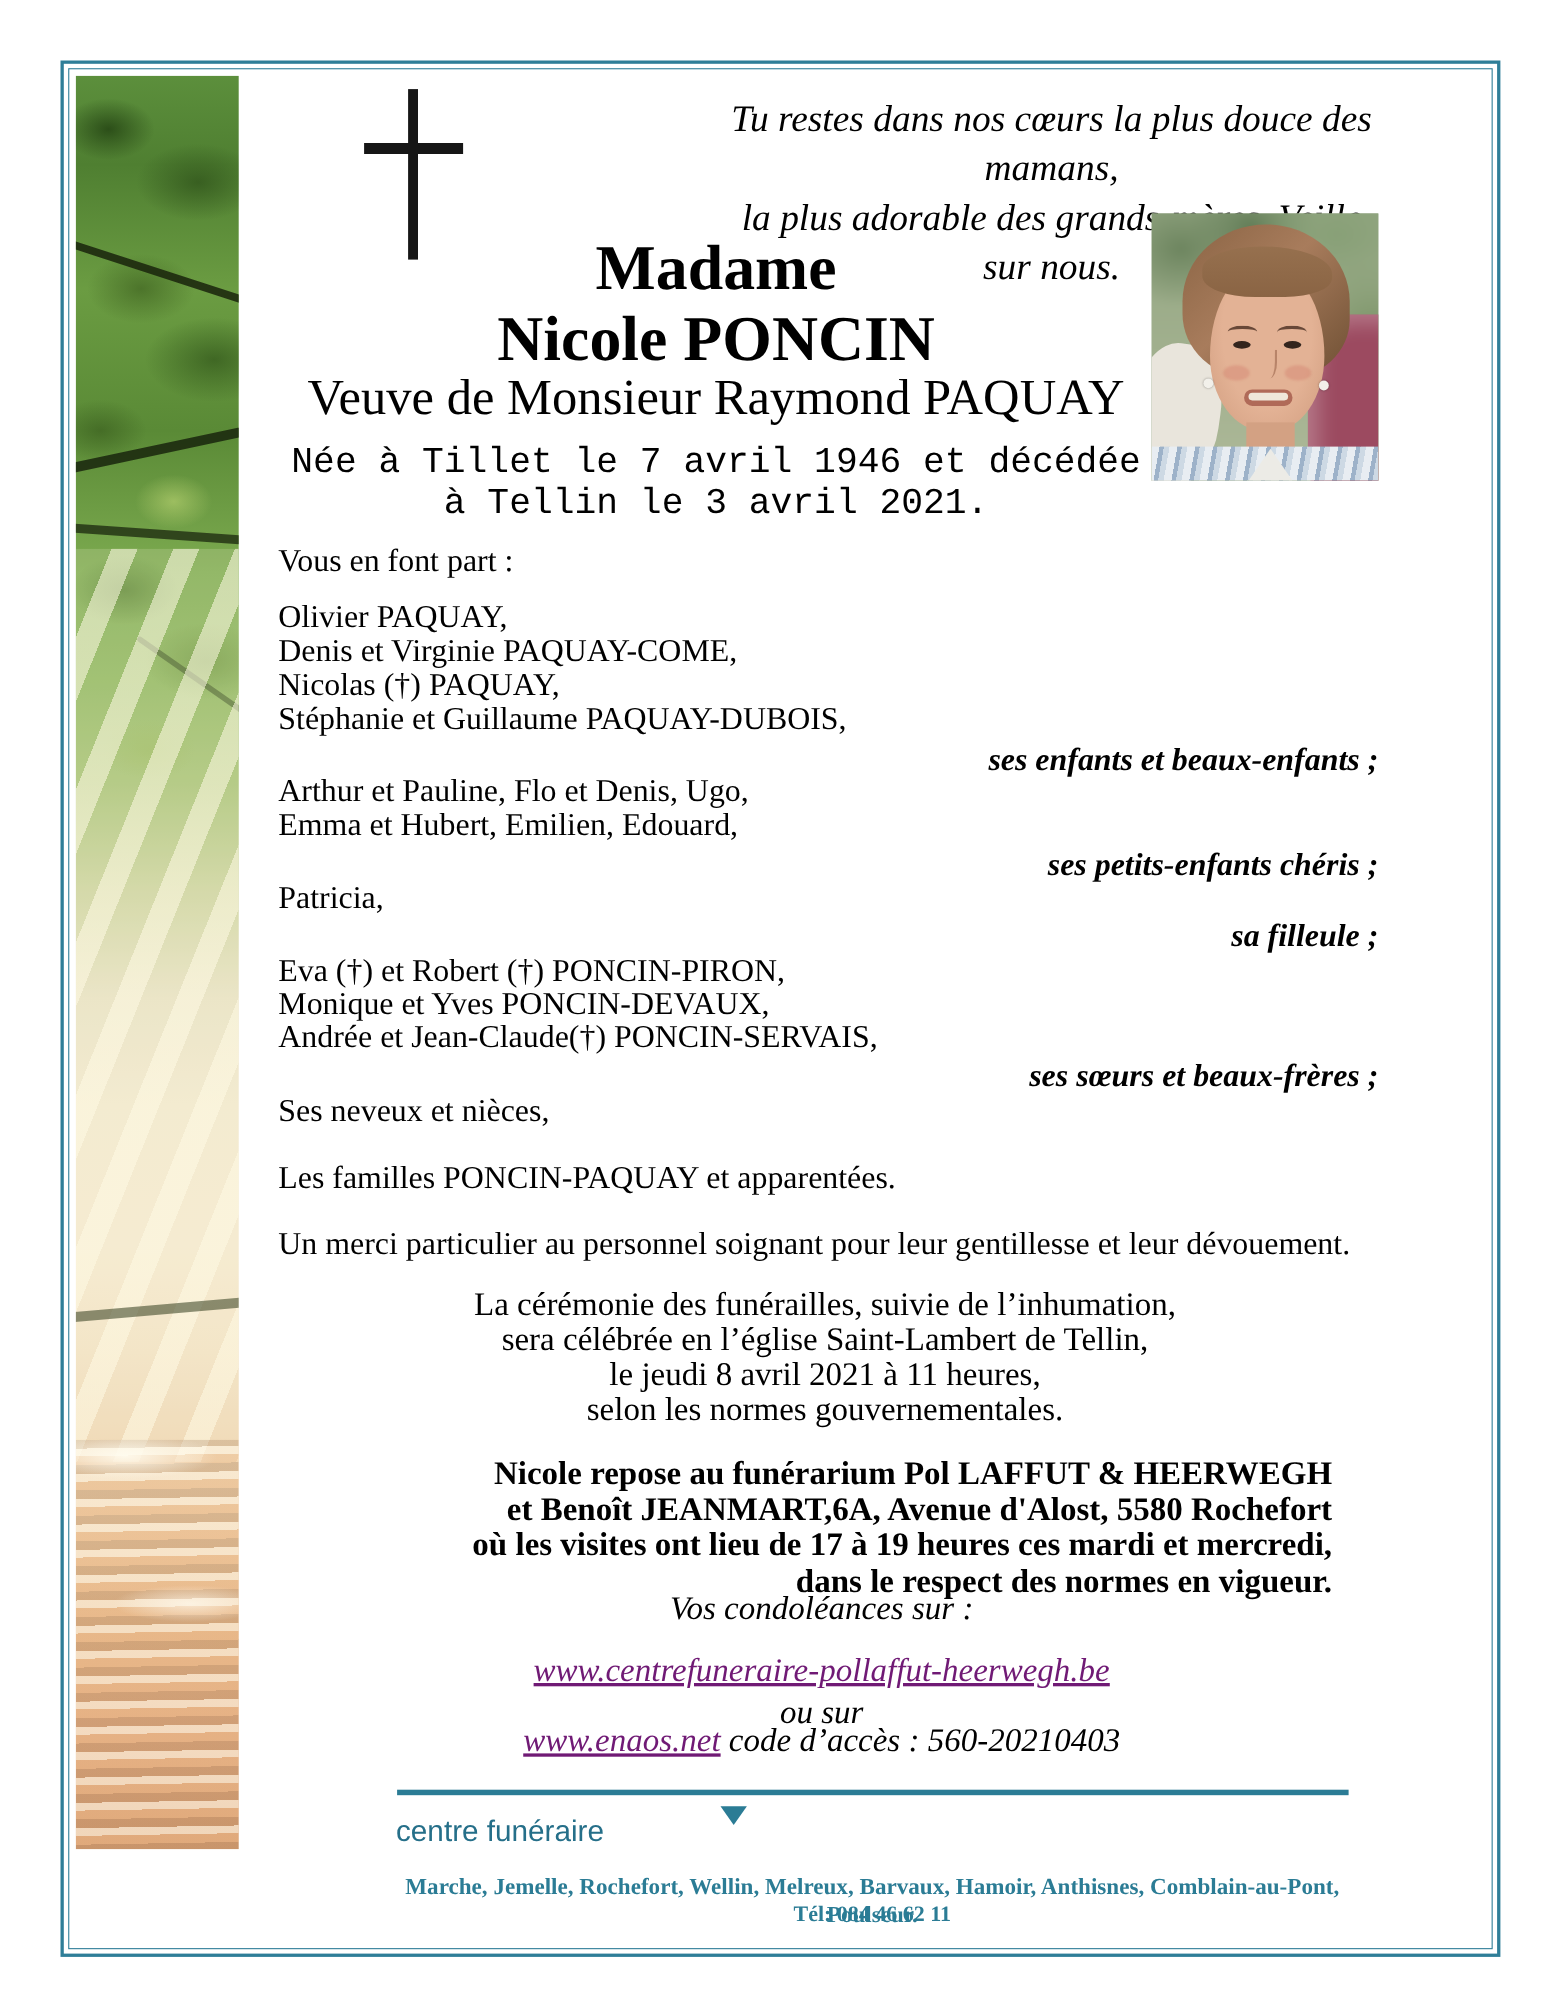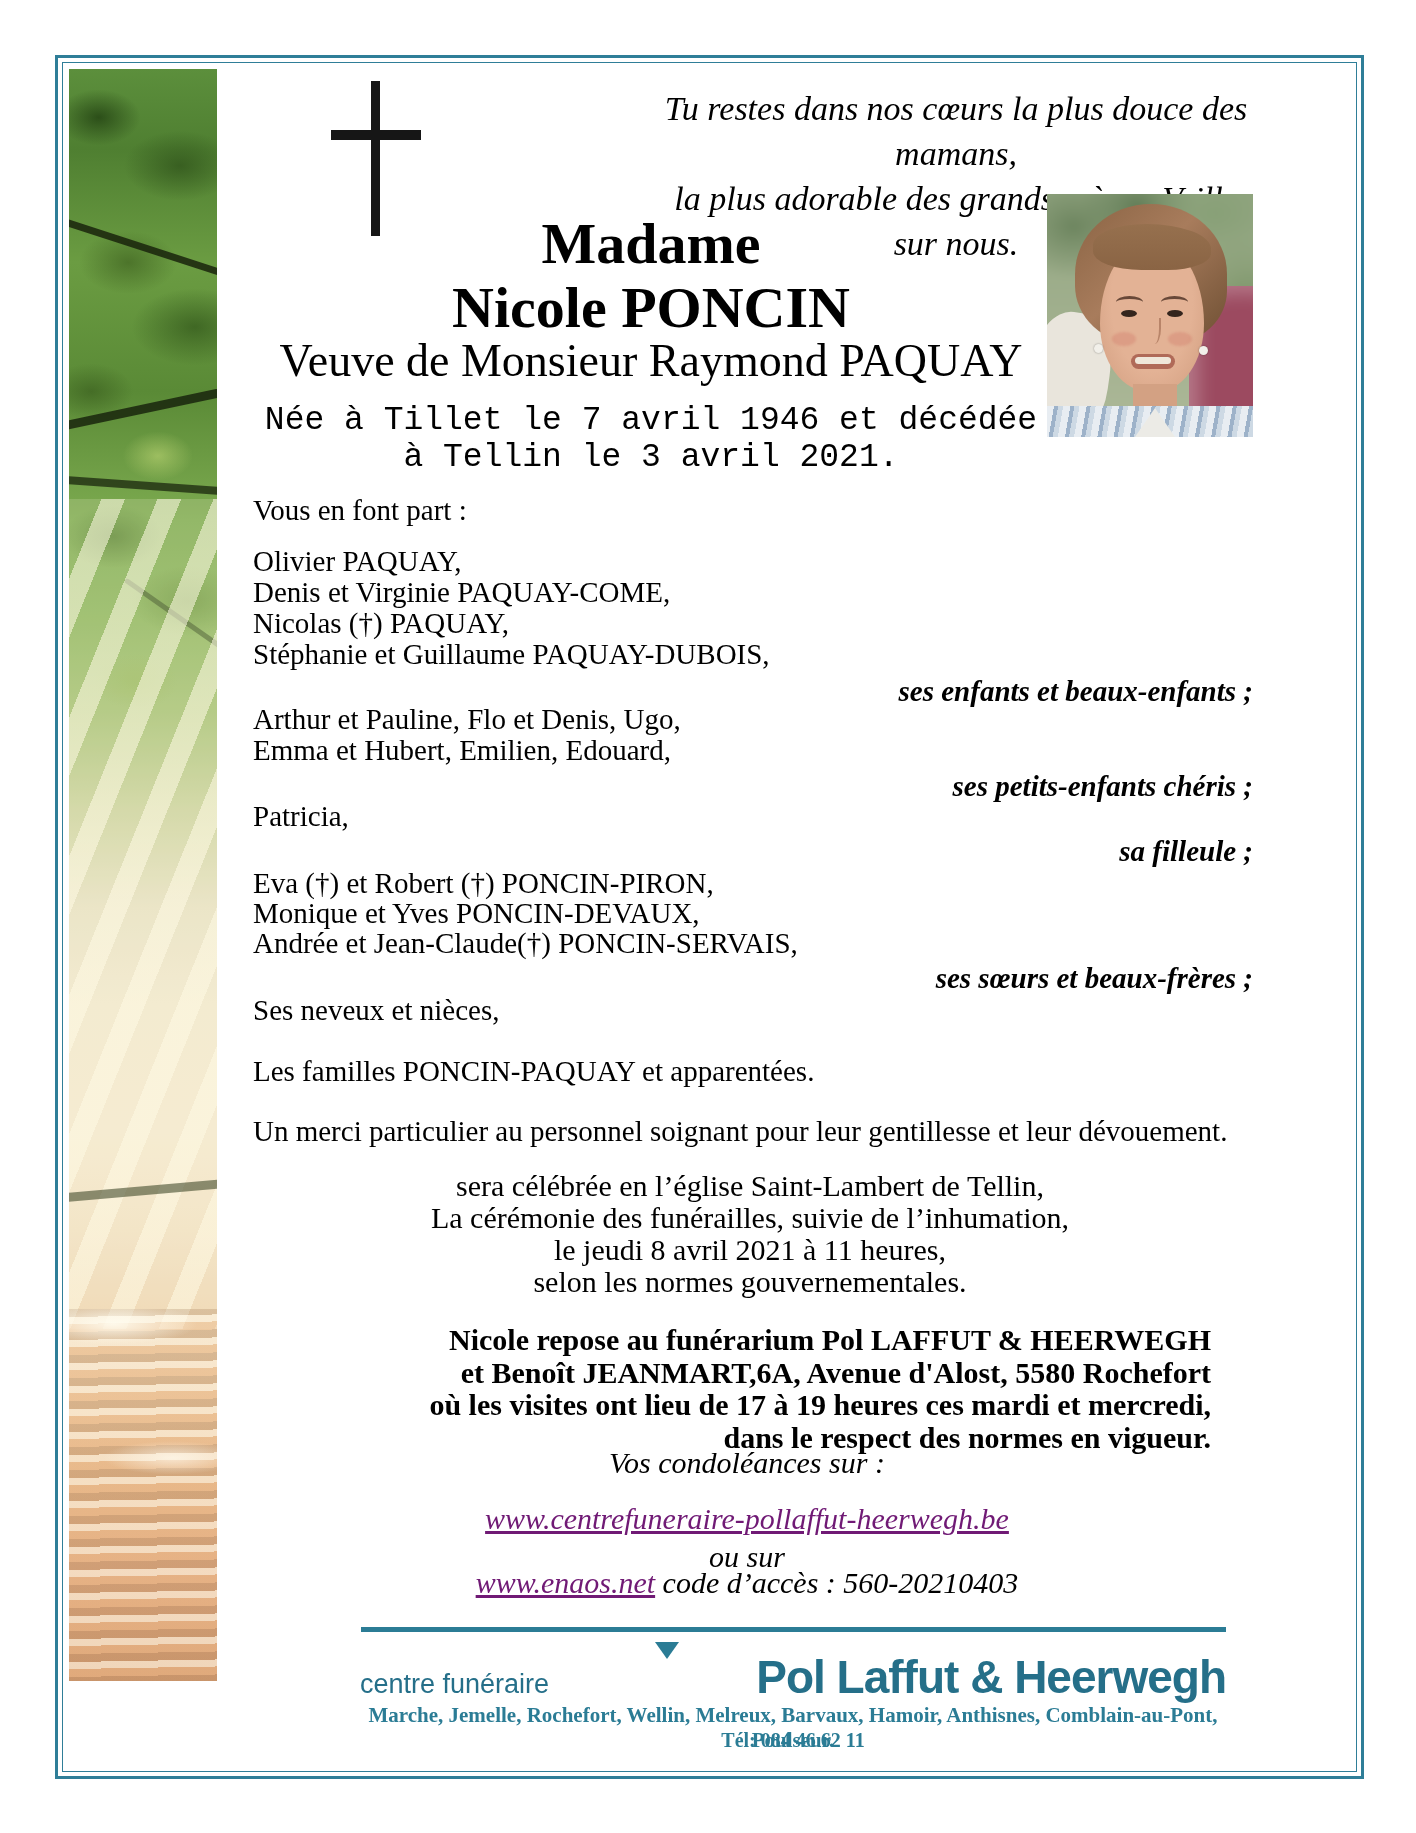--- a/index.html
+++ b/index.html
@@ -192,22 +192,22 @@
 <div class="bl r" style="top:836px">sa filleule ;</div>
 <div class="bl" style="top:868px">Eva (†) et Robert (†) PONCIN-PIRON,</div>
 <div class="bl" style="top:898px">Monique et Yves PONCIN-DEVAUX,</div>
 <div class="bl" style="top:928px">Andrée et Jean-Claude(†) PONCIN-SERVAIS,</div>
 <div class="bl r" style="top:963px">ses sœurs et beaux-frères ;</div>
 <div class="bl" style="top:995px">Ses neveux et nièces,</div>
 <div class="bl" style="top:1056px">Les familles PONCIN-PAQUAY et apparentées.</div>
 <div class="bl" style="top:1116px">Un merci particulier au personnel soignant pour leur gentillesse et leur dévouement.</div>
 
 <div class="abs cer" style="top:1170px">
+  <div>La cérémonie des funérailles, suivie de l’inhumation,</div>
   <div>sera célébrée en l’église Saint-Lambert de Tellin,</div>
-  <div>La cérémonie des funérailles, suivie de l’inhumation,</div>
   <div class="b">le jeudi 8 avril 2021 à 11 heures,</div>
   <div class="b">selon les normes gouvernementales.</div>
 </div>
 
 <div class="abs fun" style="top:1324px">
   <div>Nicole repose au funérarium Pol LAFFUT &amp; HEERWEGH</div>
   <div>et Benoît JEANMART,6A, Avenue d'Alost, 5580 Rochefort</div>
   <div>où les visites ont lieu de 17 à 19 heures ces mardi et mercredi,</div>
   <div>dans le respect des normes en vigueur.</div>
 </div>
@@ -217,16 +217,15 @@
 <div class="abs con" style="top:1540px">ou sur</div>
 <div class="abs con" style="top:1566px">
   <a href="#" class="doclink">www.enaos.net</a>
   <span>code d’accès : 560-20210403</span>
 </div>
 
 <div class="abs rule"></div>
 <div class="abs tri"></div>
 <div class="abs brandrow">
   <span class="brand-sm">centre funéraire</span>
-  <span class="brand-lg">Pol Laffut &amp; Heerwegh</span>
 </div>
 <div class="abs cities">Marche, Jemelle, Rochefort, Wellin, Melreux, Barvaux, Hamoir, Anthisnes, Comblain-au-Pont, Poulseur.</div>
 <div class="abs phone">Tél: 084 46 62 11</div>
 
 </body></html>

